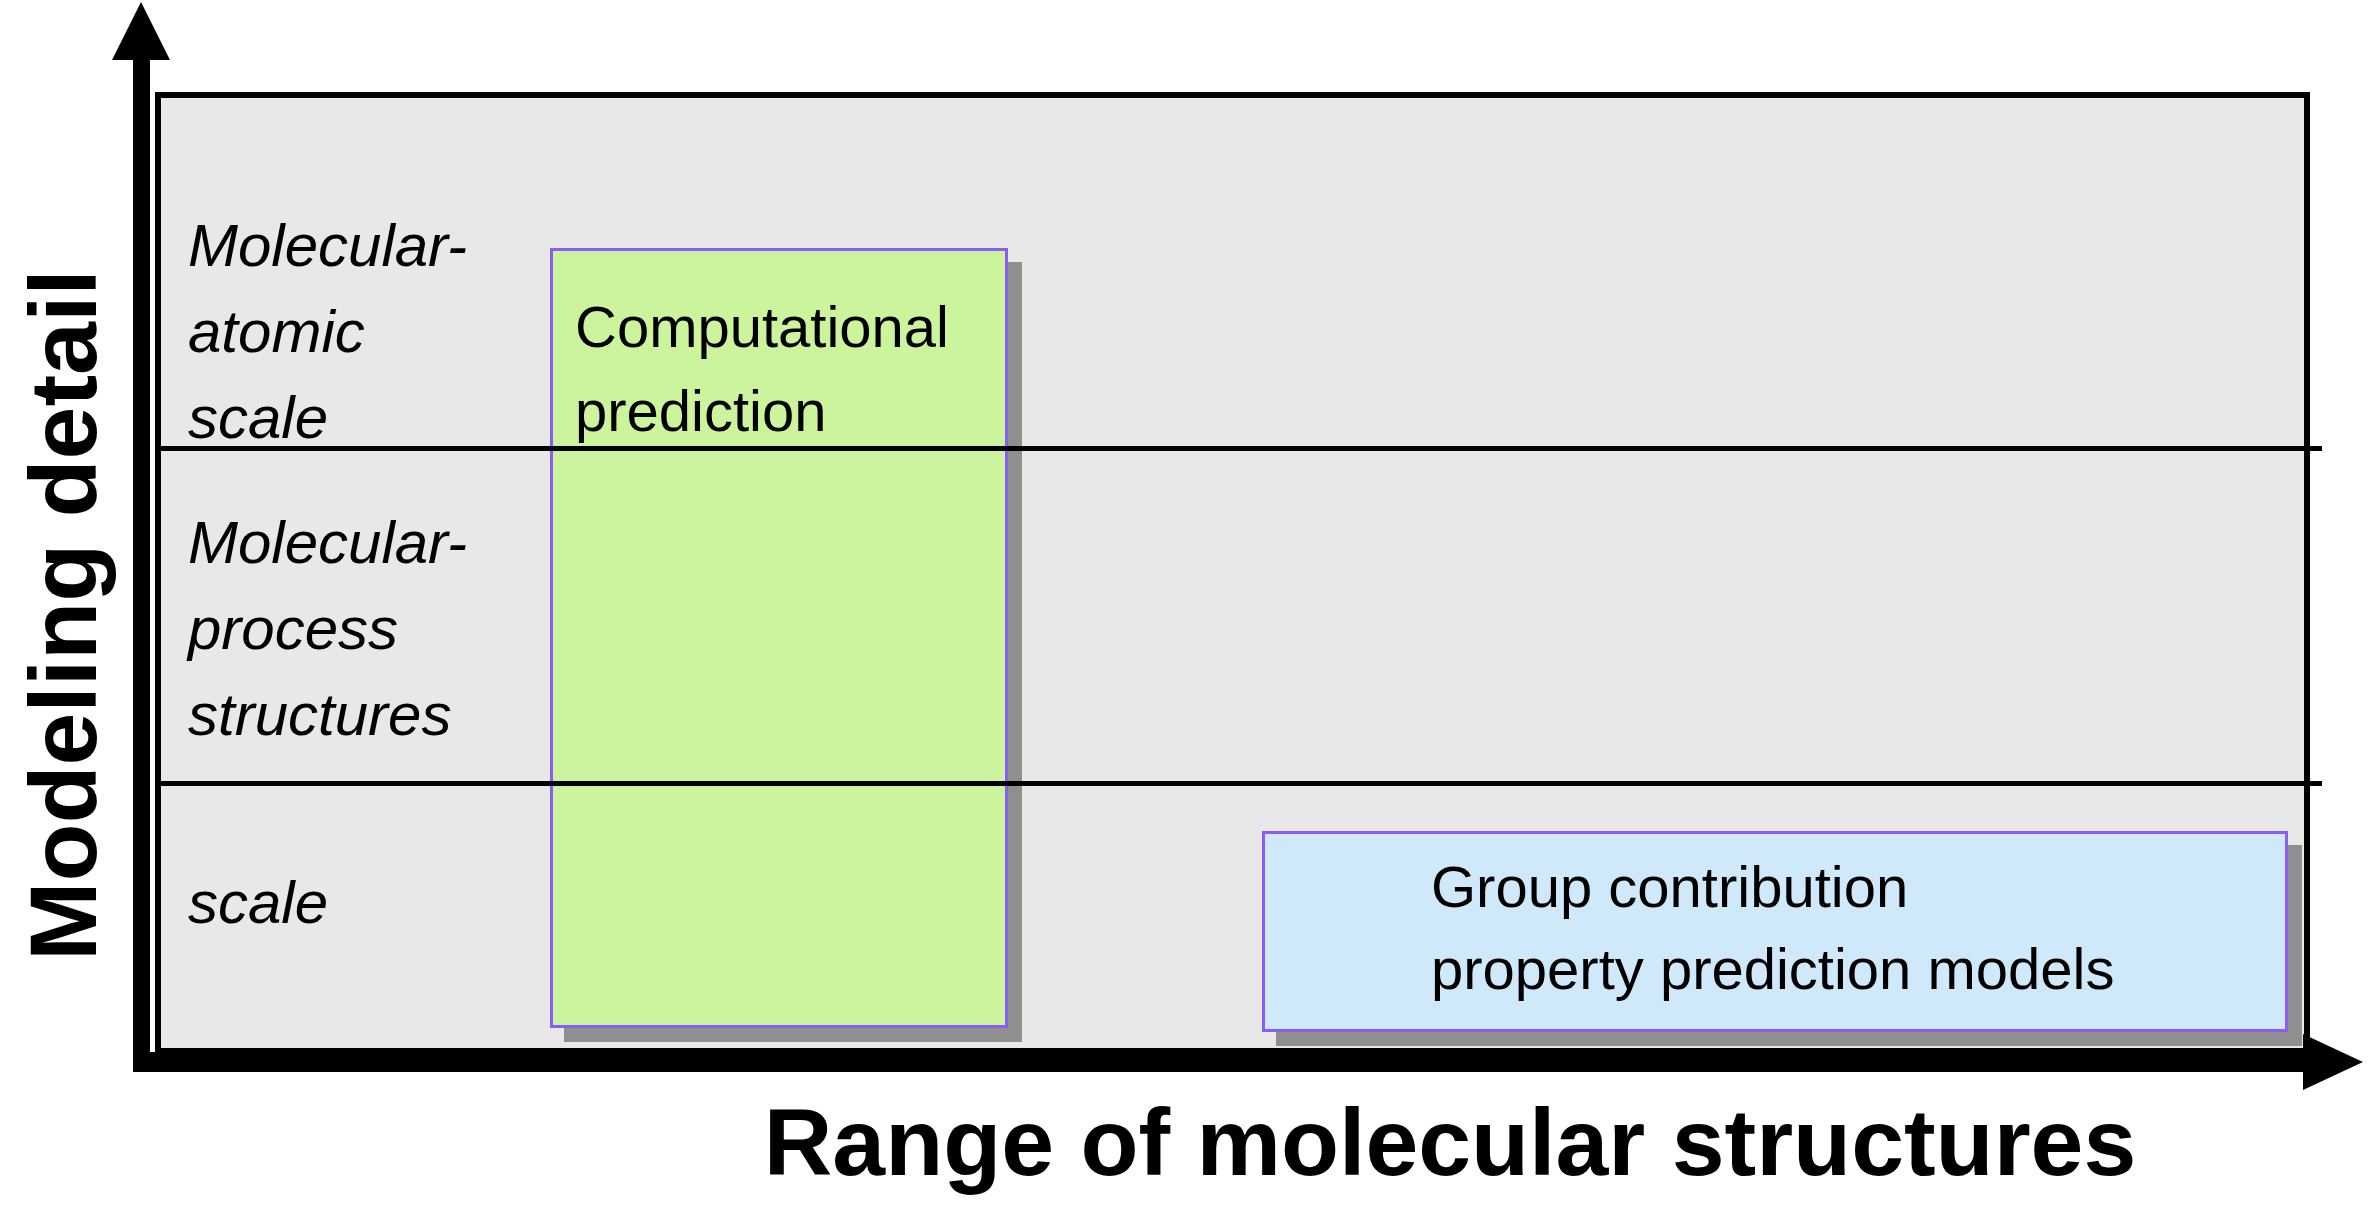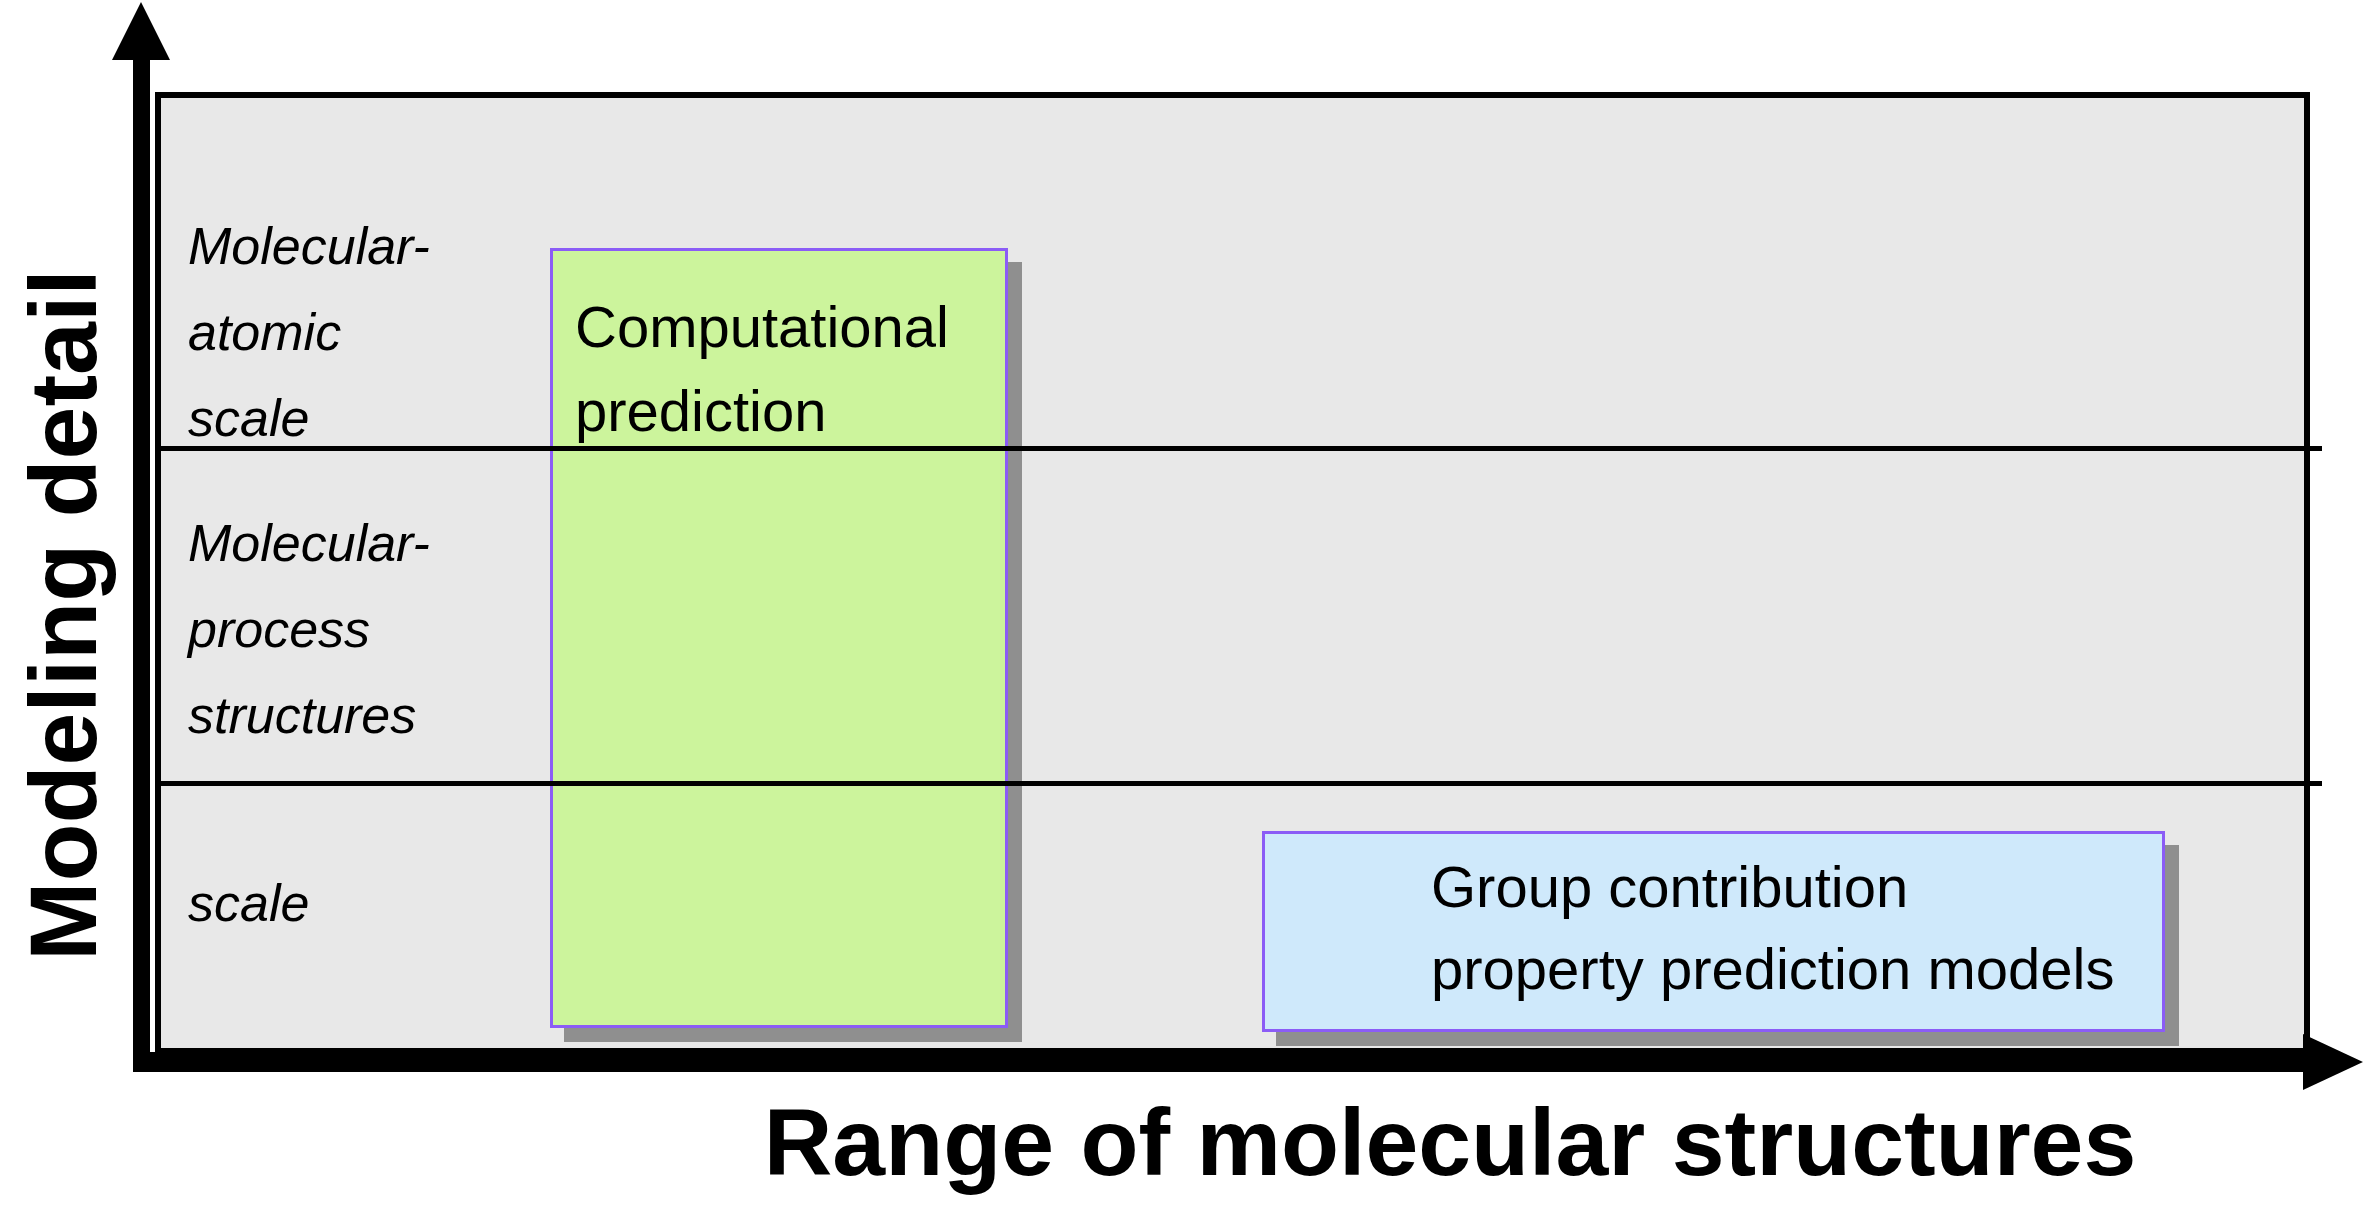--- a/index.html
+++ b/index.html
@@ -29,26 +29,26 @@
     position:absolute;border:3px solid #8b5cf6;box-sizing:border-box;
     box-shadow:14px 14px 0 #8f8f8f;
   }
   .mbox .btext{
     font-size:58px;line-height:84px;color:#000;white-space:nowrap;
   }
   .box-green{left:550px;top:248px;width:458px;height:780px;z-index:10;}
   .box-green .btext{padding:34px 0 0 22px;}
   .box-yellow{left:866px;top:512px;width:572px;height:516px;z-index:11;}
   .box-yellow .btext{padding:28px 0 0 116px;}
-  .box-blue{left:1262px;top:831px;width:903px;height:201px;z-index:12;}
+  .box-blue{left:1262px;top:831px;width:1026px;height:201px;z-index:12;}
   .box-blue .btext{padding:12px 0 0 166px;line-height:82px;}
   
   .rowlabel{
     position:absolute;left:188px;
-    font-size:52px;line-height:86px;font-style:italic;color:#000;
+    font-size:60px;line-height:86px;font-style:italic;color:#000;
     z-index:5;white-space:nowrap;
   }
   .rowlabel.r1{top:203px;}
   .rowlabel.r2{top:500px;}
   .rowlabel.r3{top:860px;}
   
   .y-shaft{position:absolute;left:133px;top:40px;width:17px;height:1032px;background:#000;z-index:40;}
   .y-head{
     position:absolute;left:112px;top:2px;width:0;height:0;z-index:40;
     border-left:29px solid transparent;border-right:29px solid transparent;

